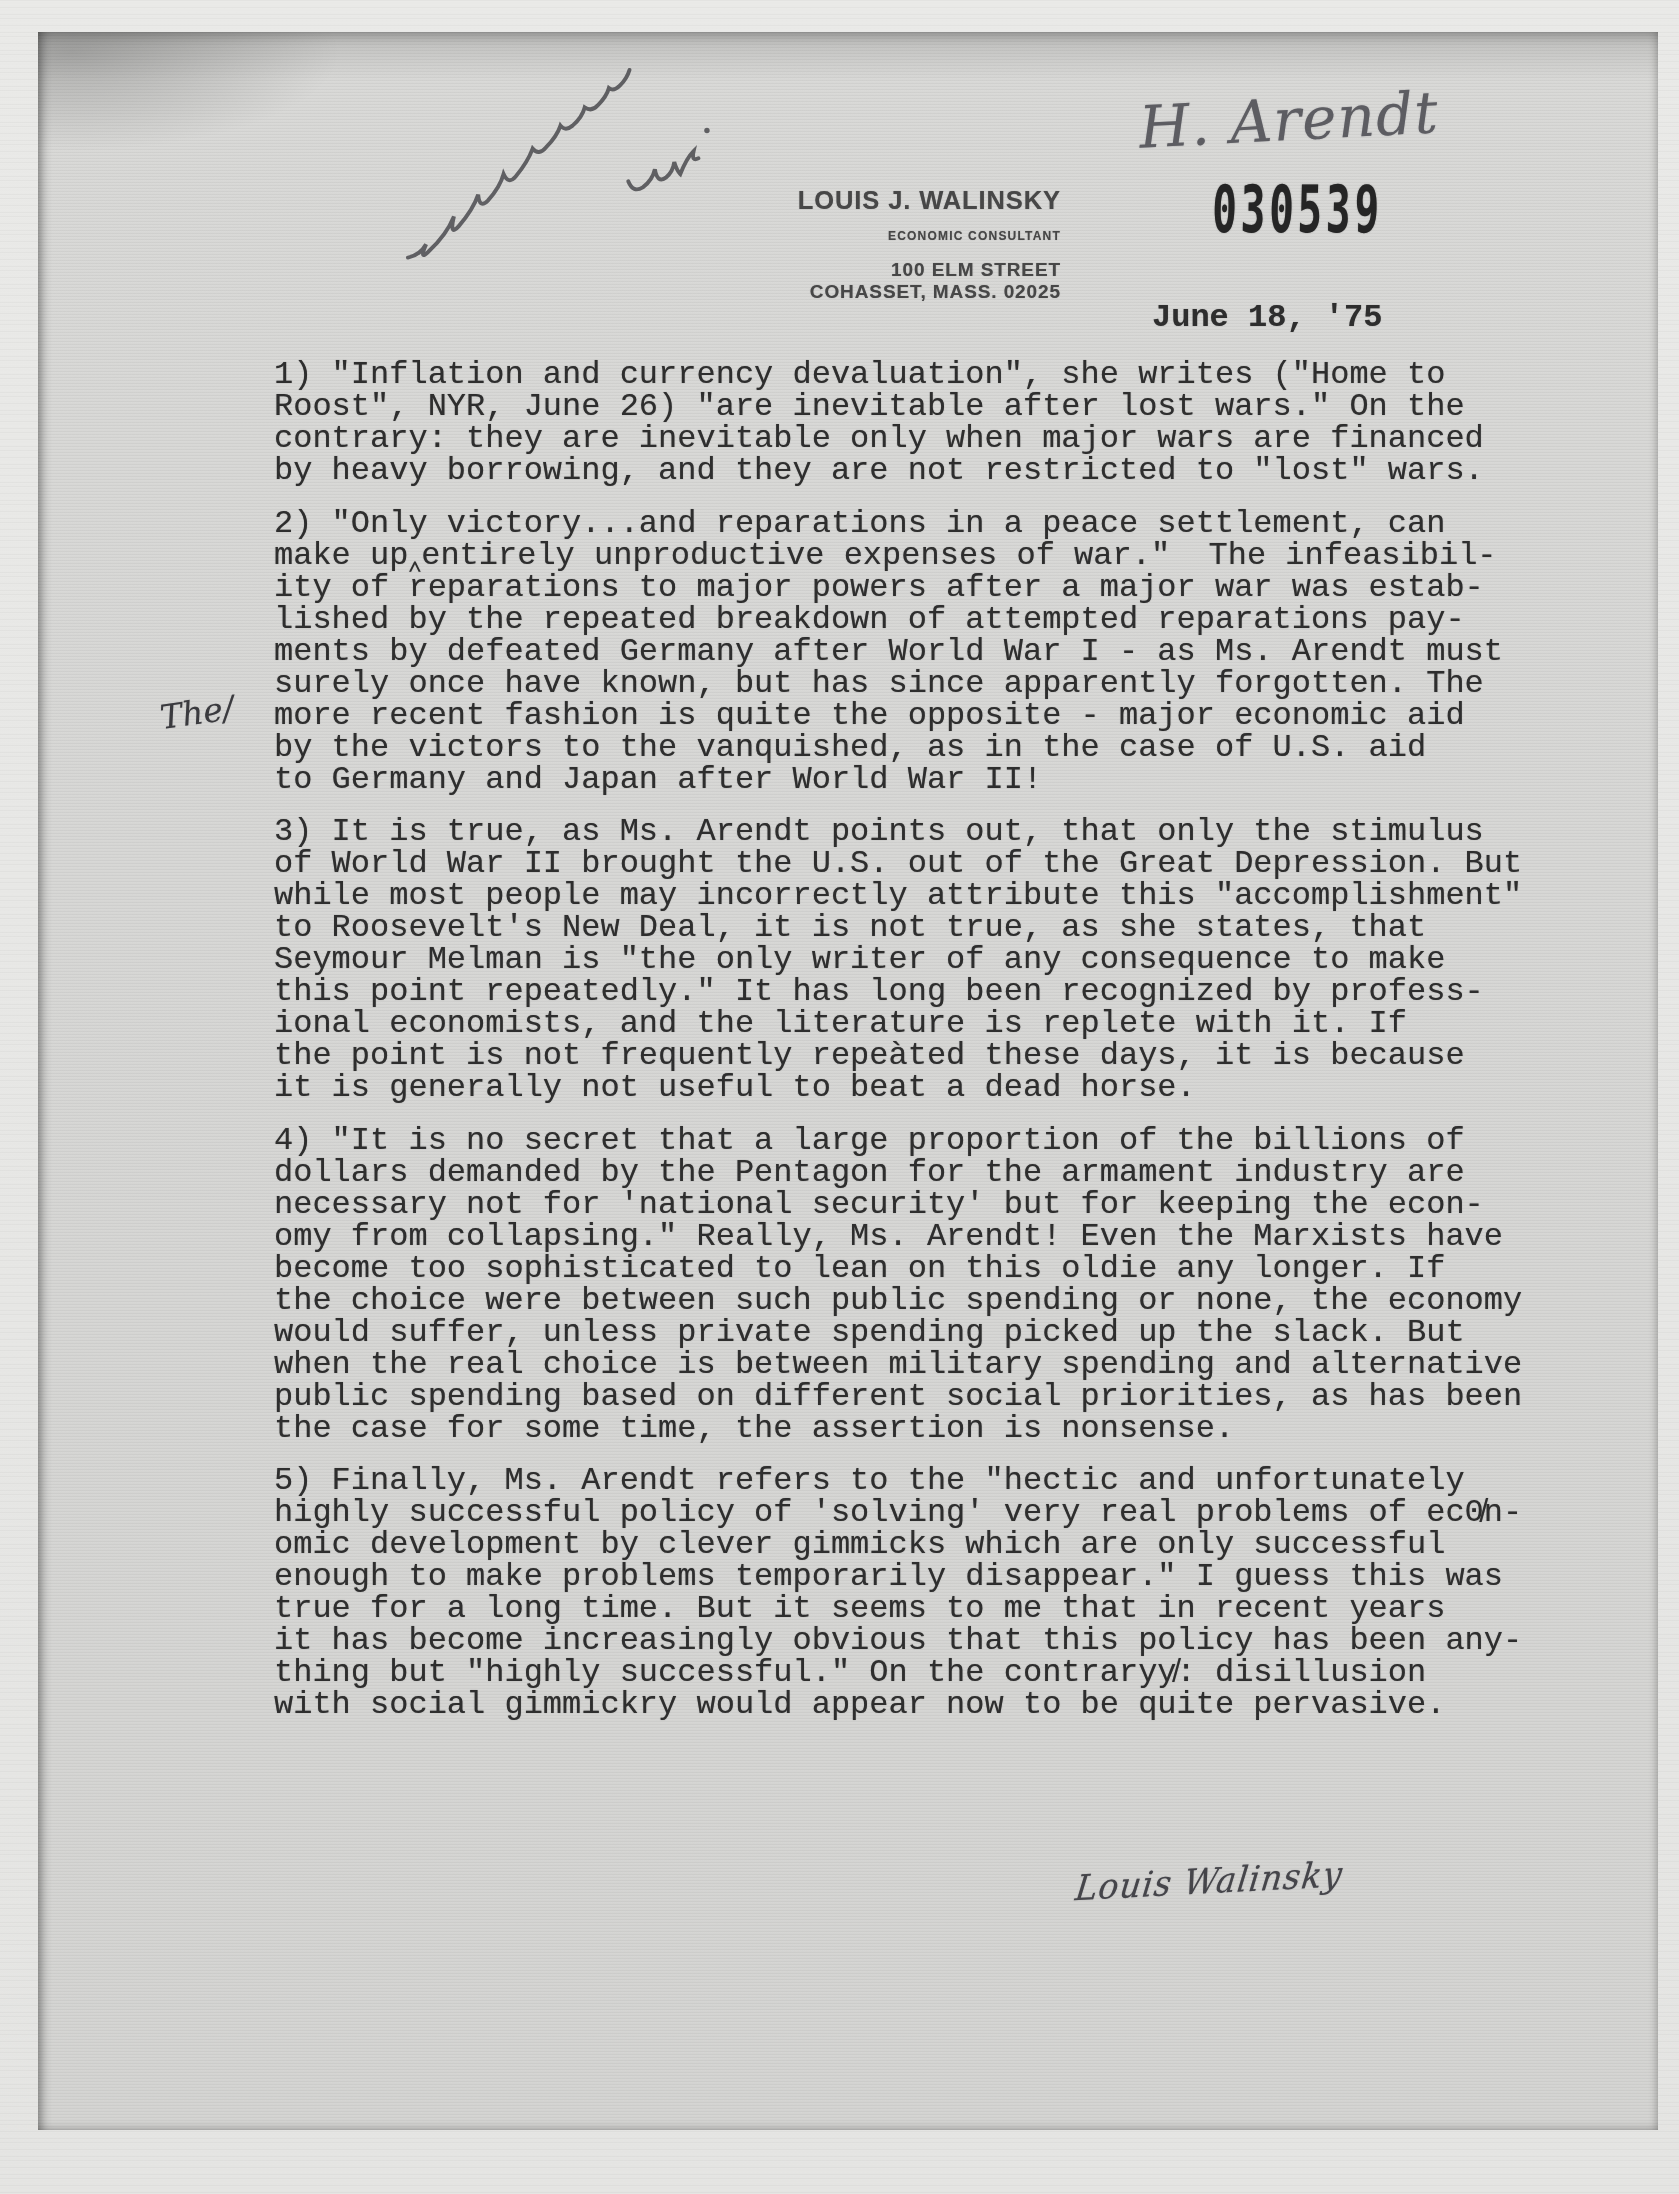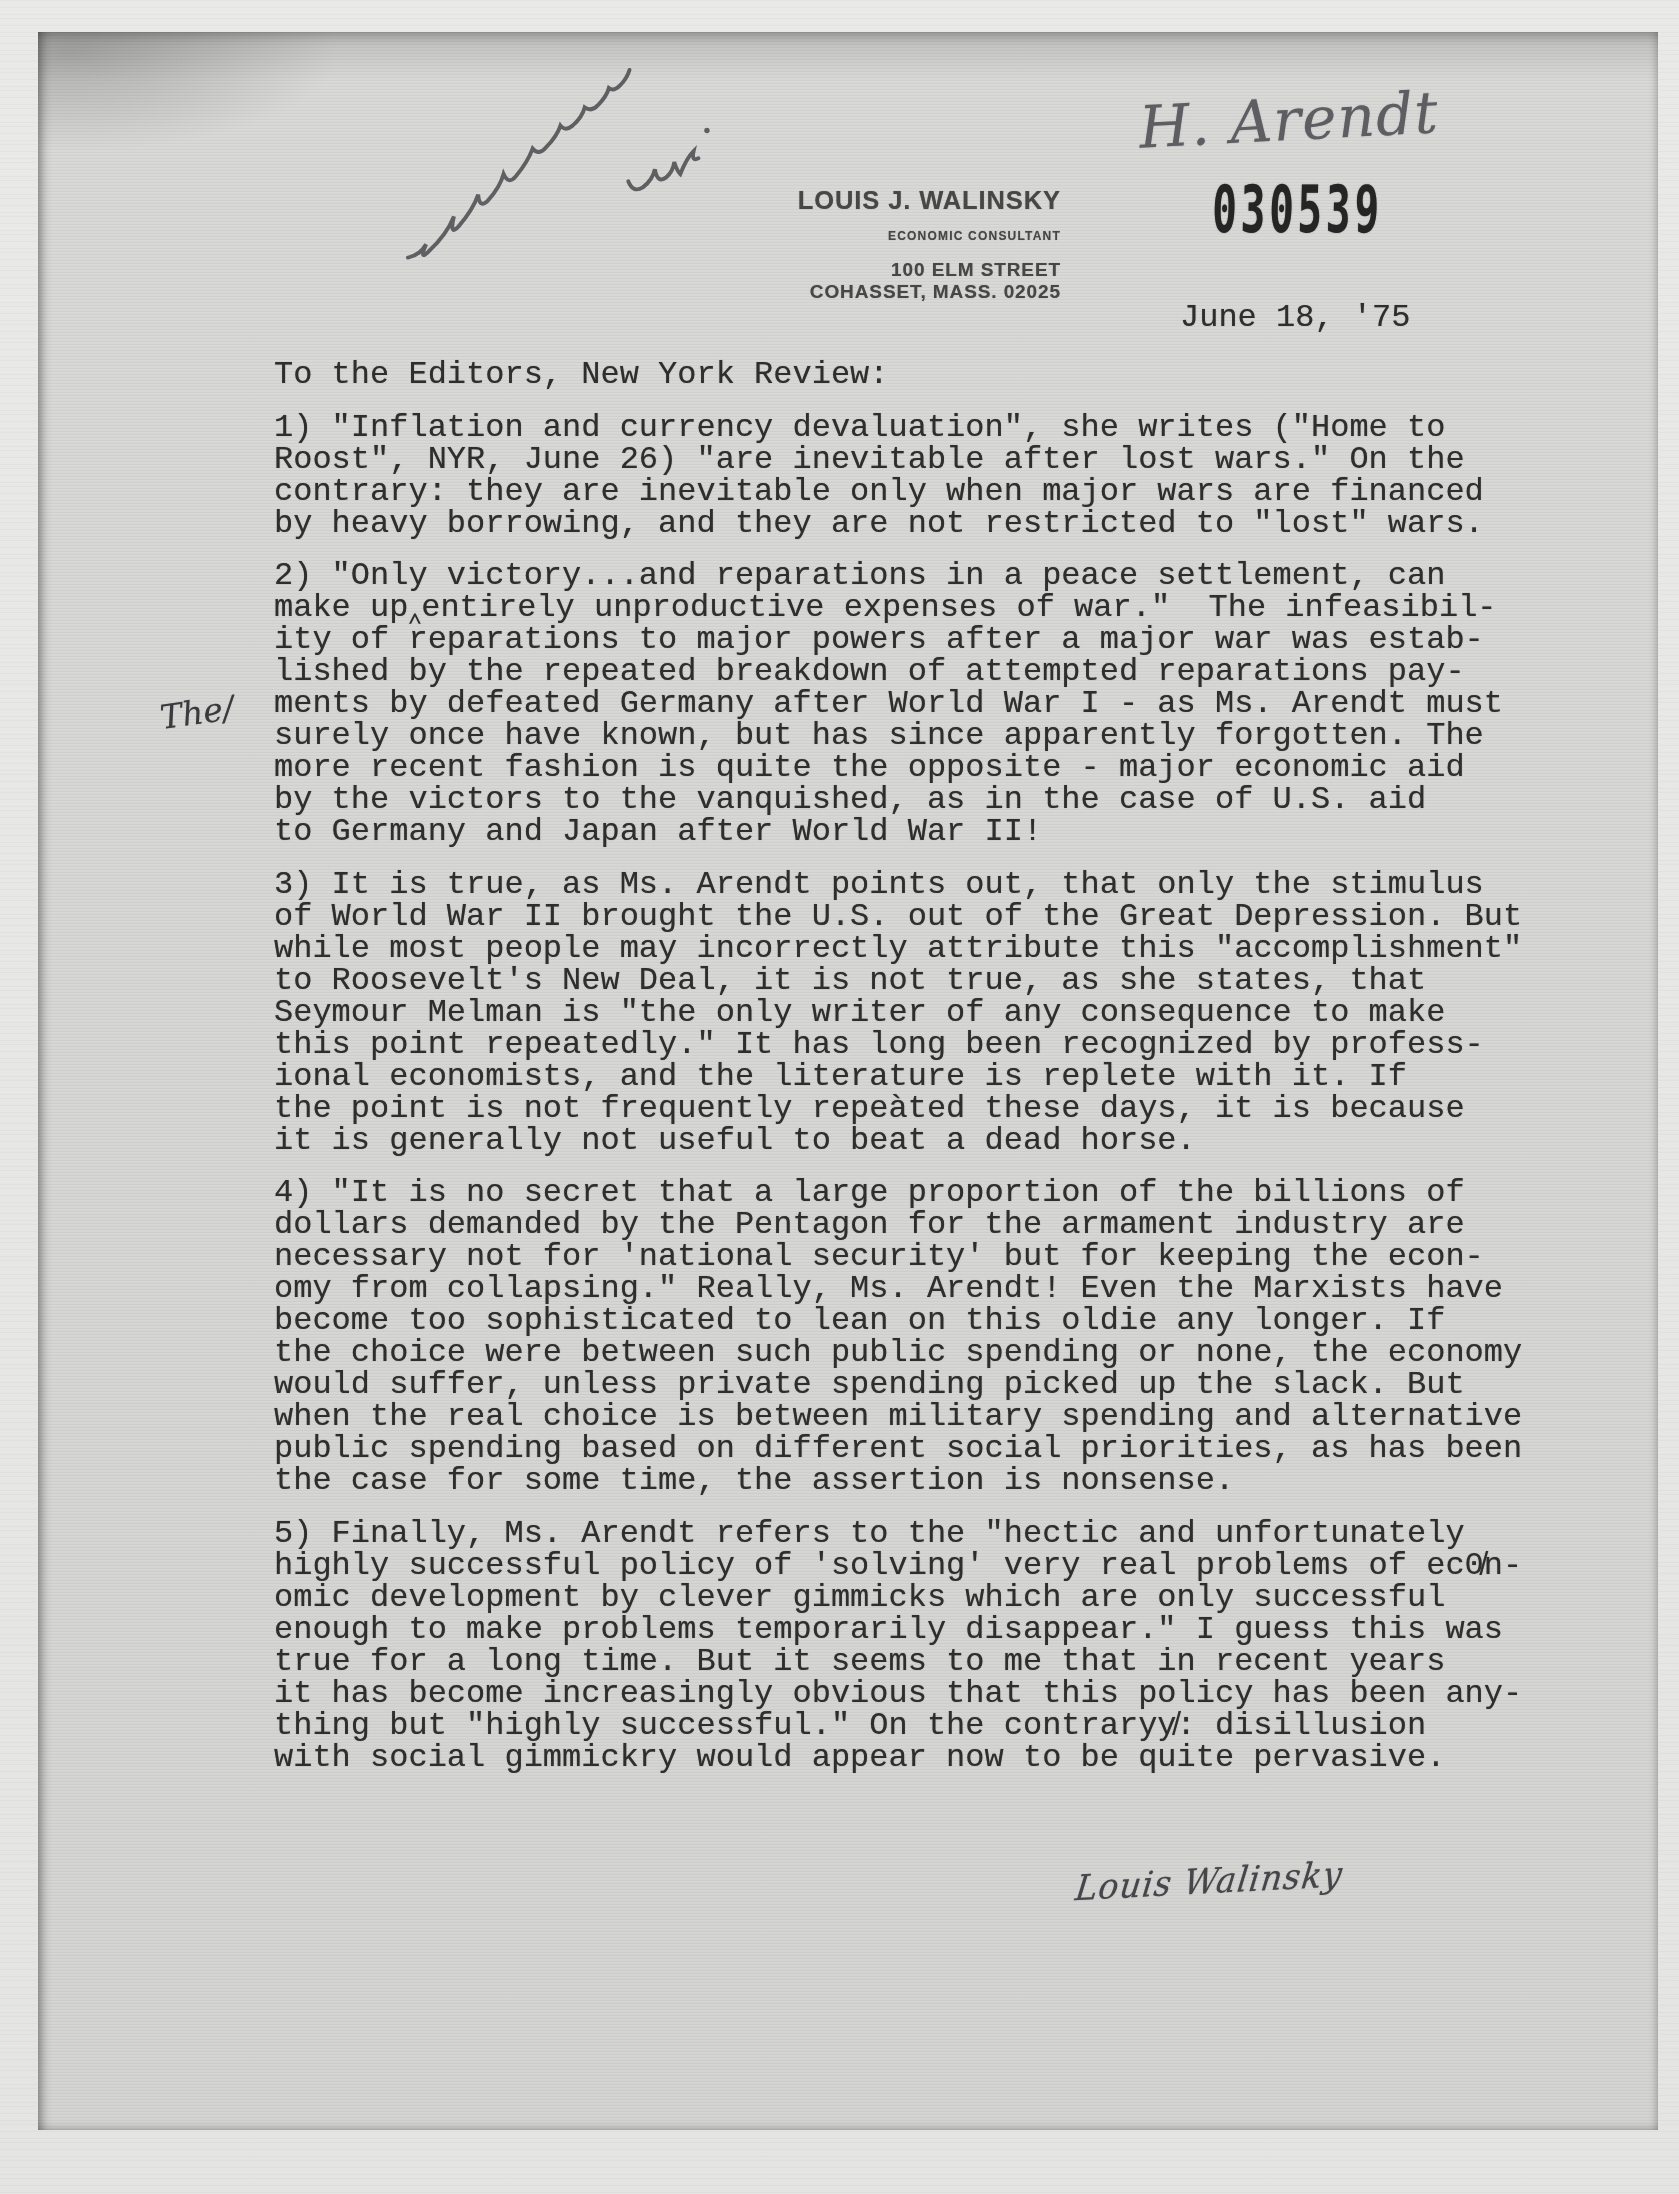--- a/index.html
+++ b/index.html
@@ -49,24 +49,25 @@
   .stamp{
     position:absolute;left:1213px;top:177px;
     font-family:"DejaVu Sans Mono","Liberation Mono",monospace;
     font-weight:bold;font-size:65px;line-height:65px;letter-spacing:6px;
     color:#252525;
     transform:scaleX(0.63) skewX(-2deg);transform-origin:left top;
     text-shadow:0 0 1.5px rgba(20,20,20,0.55);
   }
 
   .date{
-    position:absolute;left:1180px;top:302px;
+    position:absolute;left:1152px;top:302px;
     font-size:32px;line-height:32px;color:#2e2e2e;
     text-shadow:0 0 0.9px rgba(40,40,40,0.5);
     white-space:pre;
+    font-weight:bold;
   }
 
   .body-text{
     position:absolute;left:274px;top:359px;width:1298px;
     font-size:32px;line-height:32px;color:#2e2e2e;
     text-shadow:0 0 0.9px rgba(40,40,40,0.5);
   }
   .body-text p{margin:0 0 20.6px 0;white-space:pre-wrap;}
 
   .handwriting{
@@ -120,21 +121,20 @@
 
   <div class="arendt-note handwriting">H. Arendt</div>
 
   <div class="stamp">030539</div>
 
   <div class="date">June 18, '75</div>
 
   <div class="margin-note handwriting">The/</div>
 
   <div class="body-text">
-    <p>To the Editors, New York Review:</p>
     <p>1) "Inflation and currency devaluation", she writes ("Home to
 Roost", NYR, June 26) "are inevitable after lost wars." On the
 contrary: they are inevitable only when major wars are financed
 by heavy borrowing, and they are not restricted to "lost" wars.</p>
     <p>2) "Only victory...and reparations in a peace settlement, can
 make up‸entirely unproductive expenses of war."  The infeasibil-
 ity of reparations to major powers after a major war was estab-
 lished by the repeated breakdown of attempted reparations pay-
 ments by defeated Germany after World War I - as Ms. Arendt must
 surely once have known, but has since apparently forgotten. The

